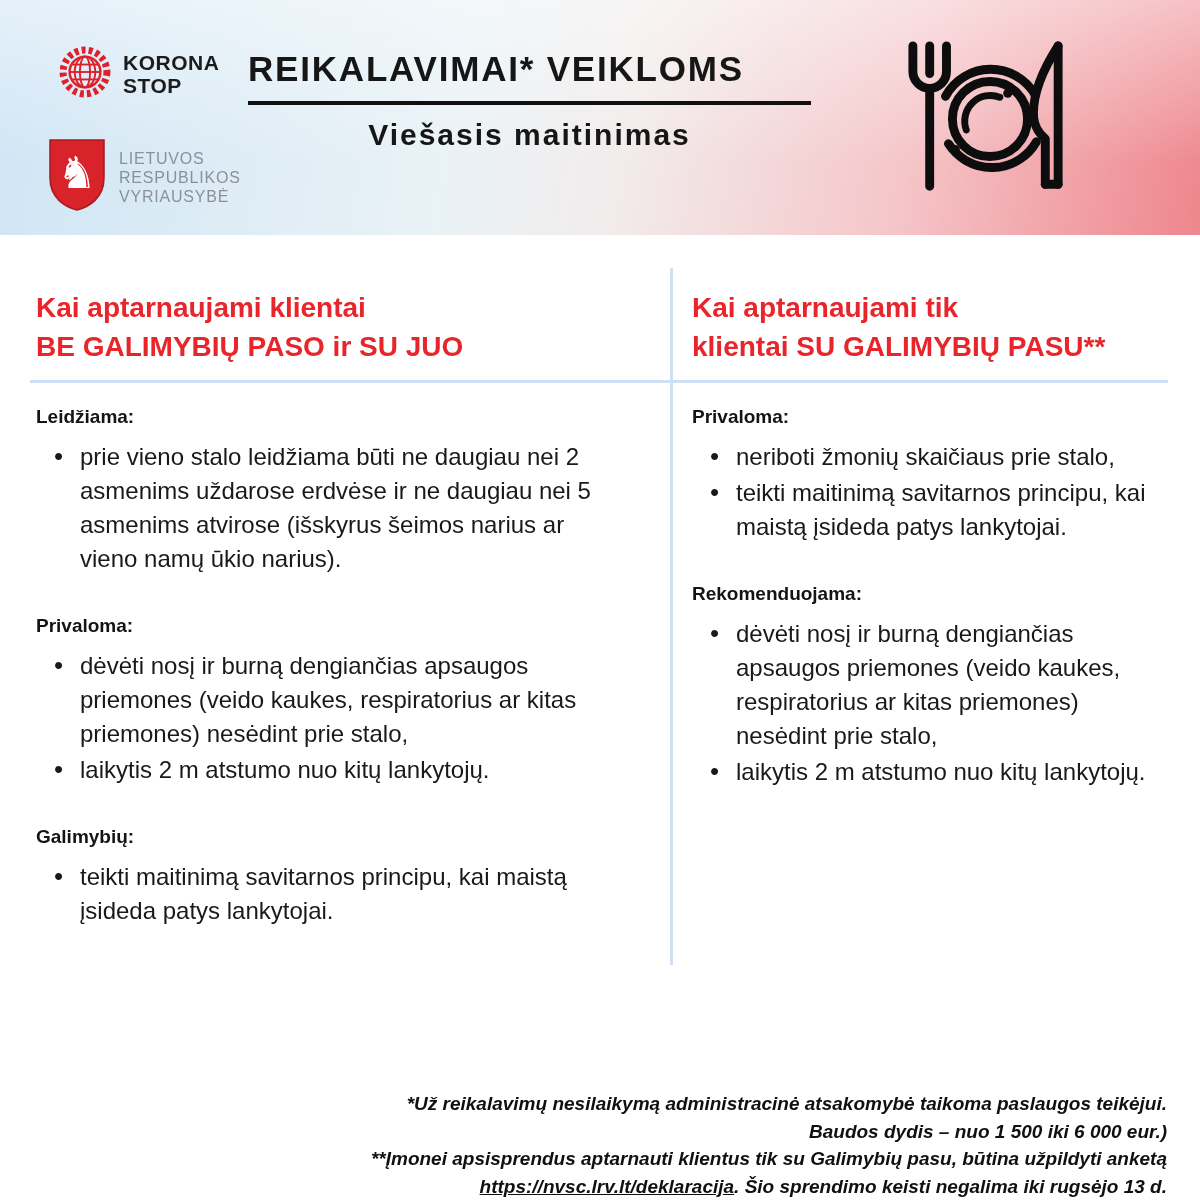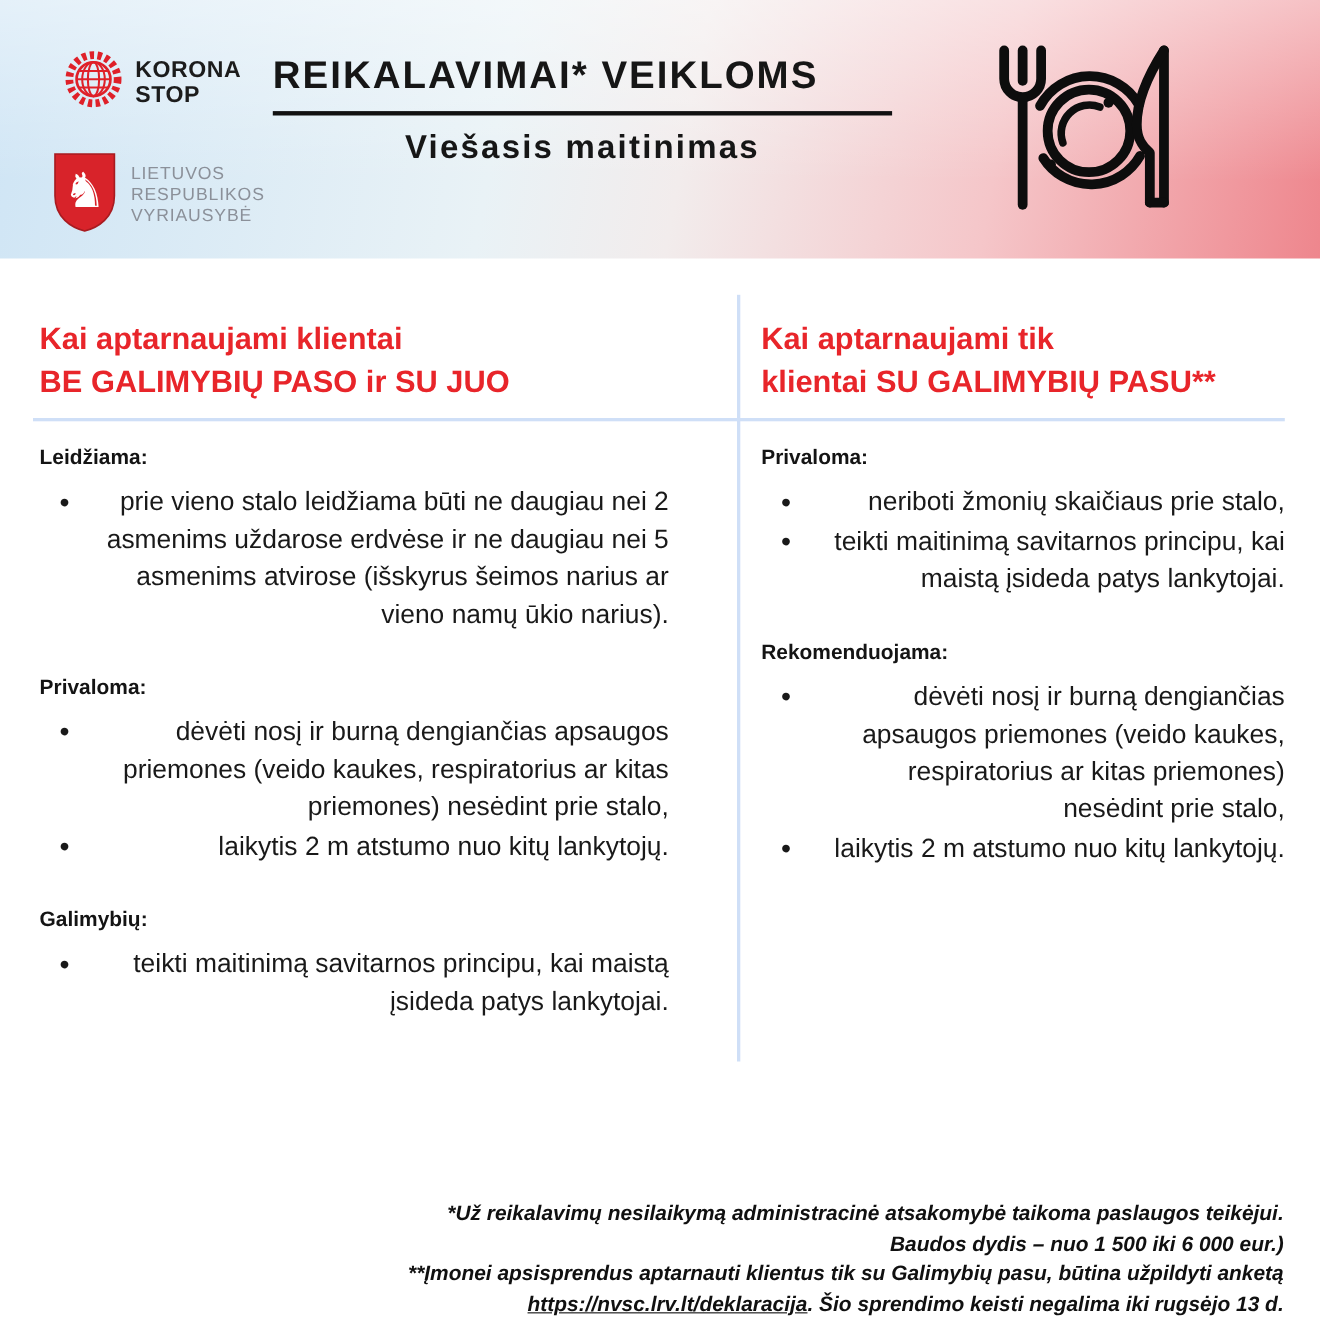--- a/index.html
+++ b/index.html
@@ -32,21 +32,21 @@
   .vdivider{position:absolute;left:670px;top:268px;width:3px;height:697px;background:#cfdff7;}
   .col{position:absolute;top:288px;}
   .col-left{left:36px;width:614px;}
   .col-right{left:692px;width:482px;}
   .col-heading{font-size:28px;font-weight:700;color:#e8252a;line-height:39px;}
   .col-rule{height:3px;background:#cfdff7;margin-top:14px;margin-bottom:17px;}
   .col-left .col-rule{width:630px;margin-left:-6px;}
   .col-right .col-rule{width:508px;margin-left:-32px;}
   .section{margin-bottom:33px;}
   .section-title{font-size:19px;font-weight:700;color:#141414;line-height:33px;margin:0 0 7px 0;}
-  ul.bullets{list-style:none;margin:0;padding:0 0 0 44px;text-align:right;}
+  ul.bullets{list-style:none;margin:0;padding:0 0 0 44px;}
   ul.bullets li{
     position:relative;font-size:24px;line-height:34px;color:#191919;
     margin-bottom:2px;font-weight:400;
   }
   .col-left ul.bullets li{max-width:528px;}
   .col-right ul.bullets li{max-width:432px;}
   ul.bullets li::before{
     content:"\2022";position:absolute;left:-26px;top:-1px;
     font-size:26px;color:#191919;
   }

